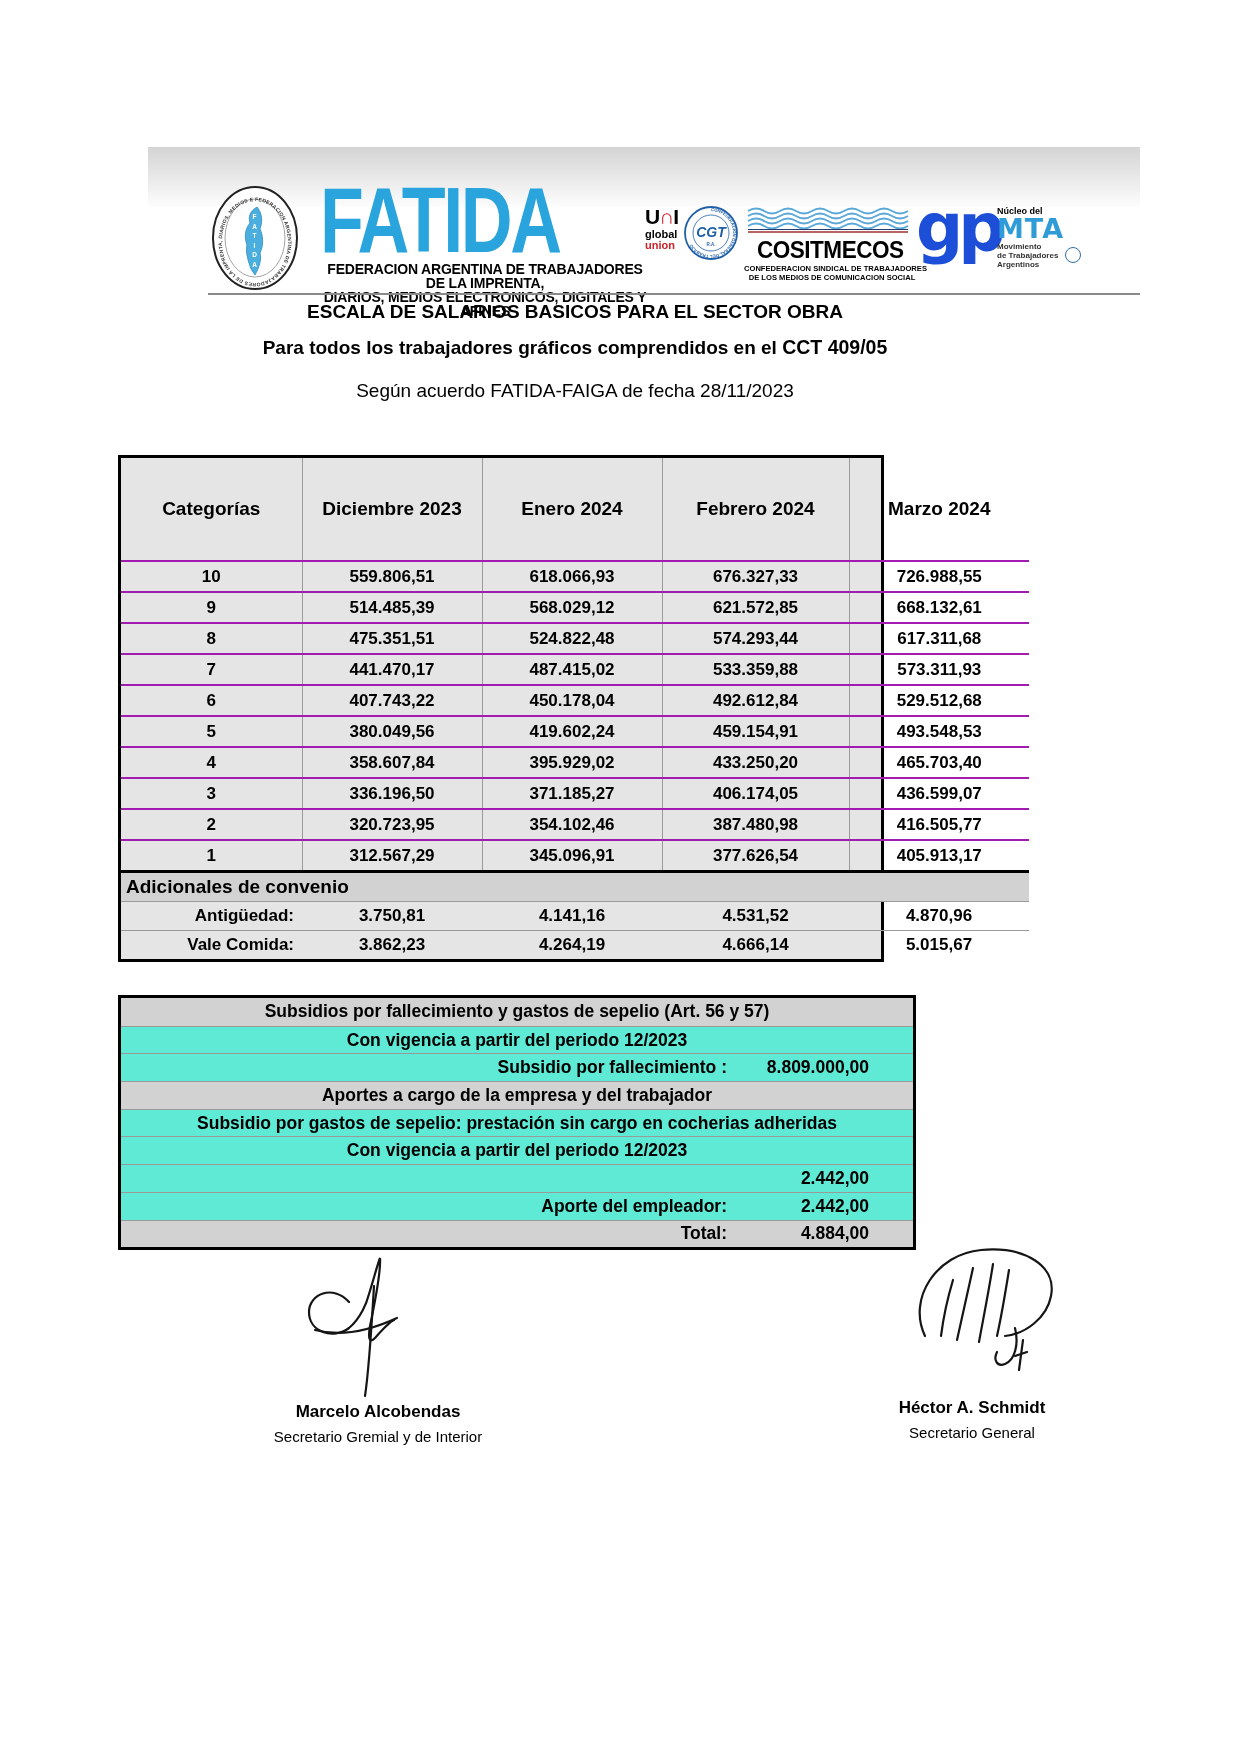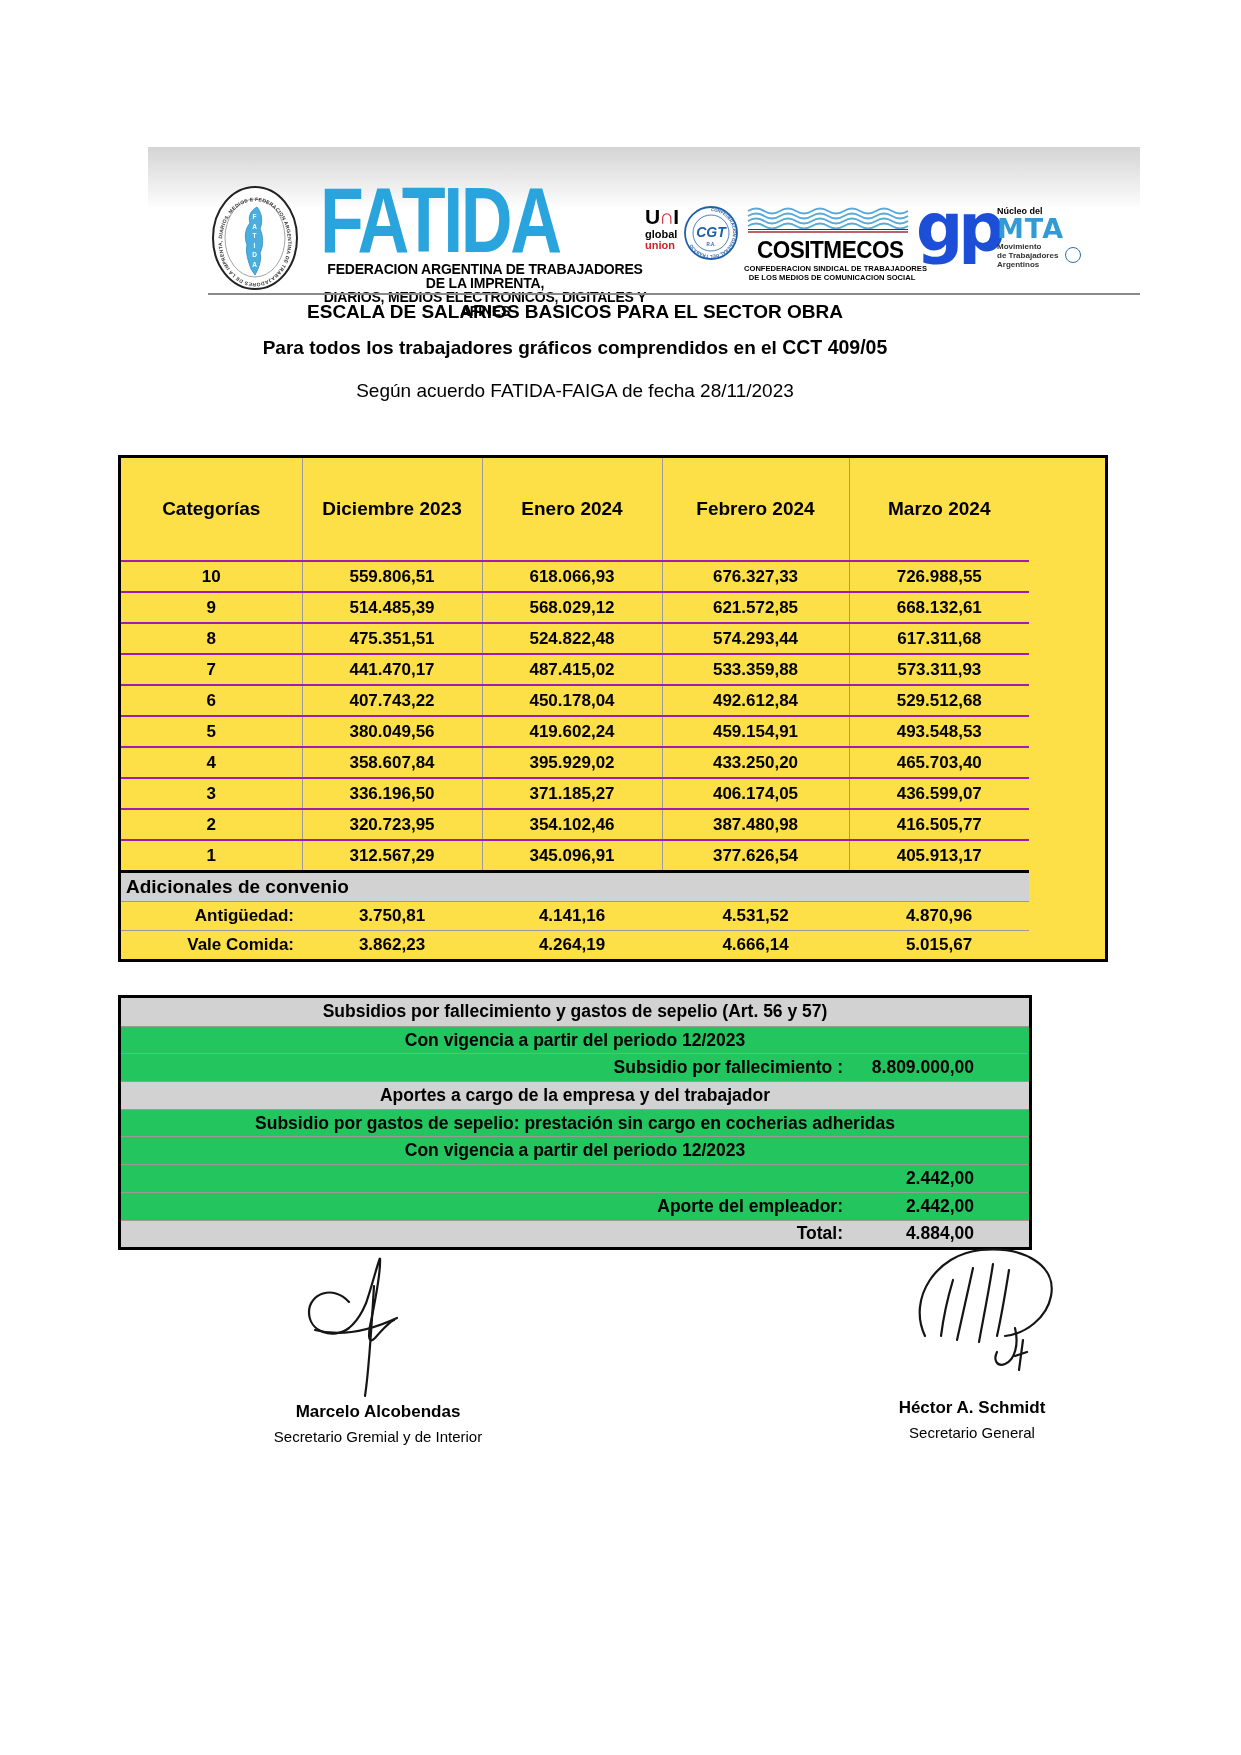--- a/index.html
+++ b/index.html
@@ -39,39 +39,39 @@
 
   
   #title-block{left:118px;top:301px;width:914px;text-align:center;}
   #title-block .t1{font-size:19px;font-weight:bold;margin:0 0 13px 0;}
   #title-block .t2{font-size:22.5px;font-weight:bold;margin:0 0 11px 0;}
   #title-block .p1{font-size:19px;margin:0 0 21px 0;font-weight:bold;}
   #title-block .p1 b{font-size:19.5px;}
   #title-block .p2{font-size:19px;margin:0;}
 
   
-  #salary-wrap{left:118px;top:455px;width:990px;border:3px solid #000;box-sizing:border-box;background:#fde047;}
+  #salary-wrap{left:118px;top:455px;width:766px;border:3px solid #000;box-sizing:border-box;background:#e5e5e5;}
   table.salary{border-collapse:collapse;table-layout:fixed;width:908px;}
   table.salary th{font-size:19px;font-weight:bold;height:100px;text-align:center;vertical-align:middle;border-right:1px solid #9a9a9a;}
   table.salary th:last-child{border-right:none;}
   table.salary tbody.data td{font-size:17px;font-weight:bold;height:29px;text-align:center;
        border-top:2px solid #a21caf;border-right:1px solid #9a9a9a;padding:0;}
   table.salary tbody.data td:last-child{border-right:none;}
   tr.adic-head td{border-top:3px solid #000;background:#d2d2d2;font-size:19px;font-weight:bold;text-align:left;padding:3px 0 3px 5px;height:22px;}
   tr.adic-row td{border-top:1px solid #9a9a9a;height:28px;font-size:17px;font-weight:bold;text-align:center;padding:0;}
   td.adic-label{text-align:right !important;padding-right:8px !important;}
 
   
-  #subsidios-wrap{left:118px;top:995px;width:914px;border:3px solid #000;box-sizing:border-box;background:#22c55e;}
+  #subsidios-wrap{left:118px;top:995px;width:798px;border:3px solid #000;box-sizing:border-box;background:#5eead4;}
   .sub-row{height:27.7px;display:flex;align-items:center;justify-content:center;font-size:17.5px;font-weight:bold;border-top:1px solid #9a9a9a;box-sizing:border-box;}
   .sub-row:first-child{border-top:none;}
   .sub-row.header,.sub-row.labelvalue_gray{background:#d2d2d2;}
   .sub-row.labelvalue,.sub-row.labelvalue_gray{justify-content:flex-end;}
   .sub-label{flex:1;text-align:right;}
-  .sub-value{width:186px;text-align:right;padding-right:55px;box-sizing:border-box;}
+  .sub-value{width:186px;text-align:right;padding-right:44px;box-sizing:border-box;}
 
   
   .sig-text{text-align:center;}
   .sig-text .name{font-size:17px;font-weight:bold;}
   .sig-text .role{font-size:15px;margin-top:6px;}
   #sig-left-text{left:218px;top:1402px;width:320px;}
   #sig-right-text{left:812px;top:1398px;width:320px;}
   svg text{font-family:"Liberation Sans",sans-serif;}
 </style>
 </head>

